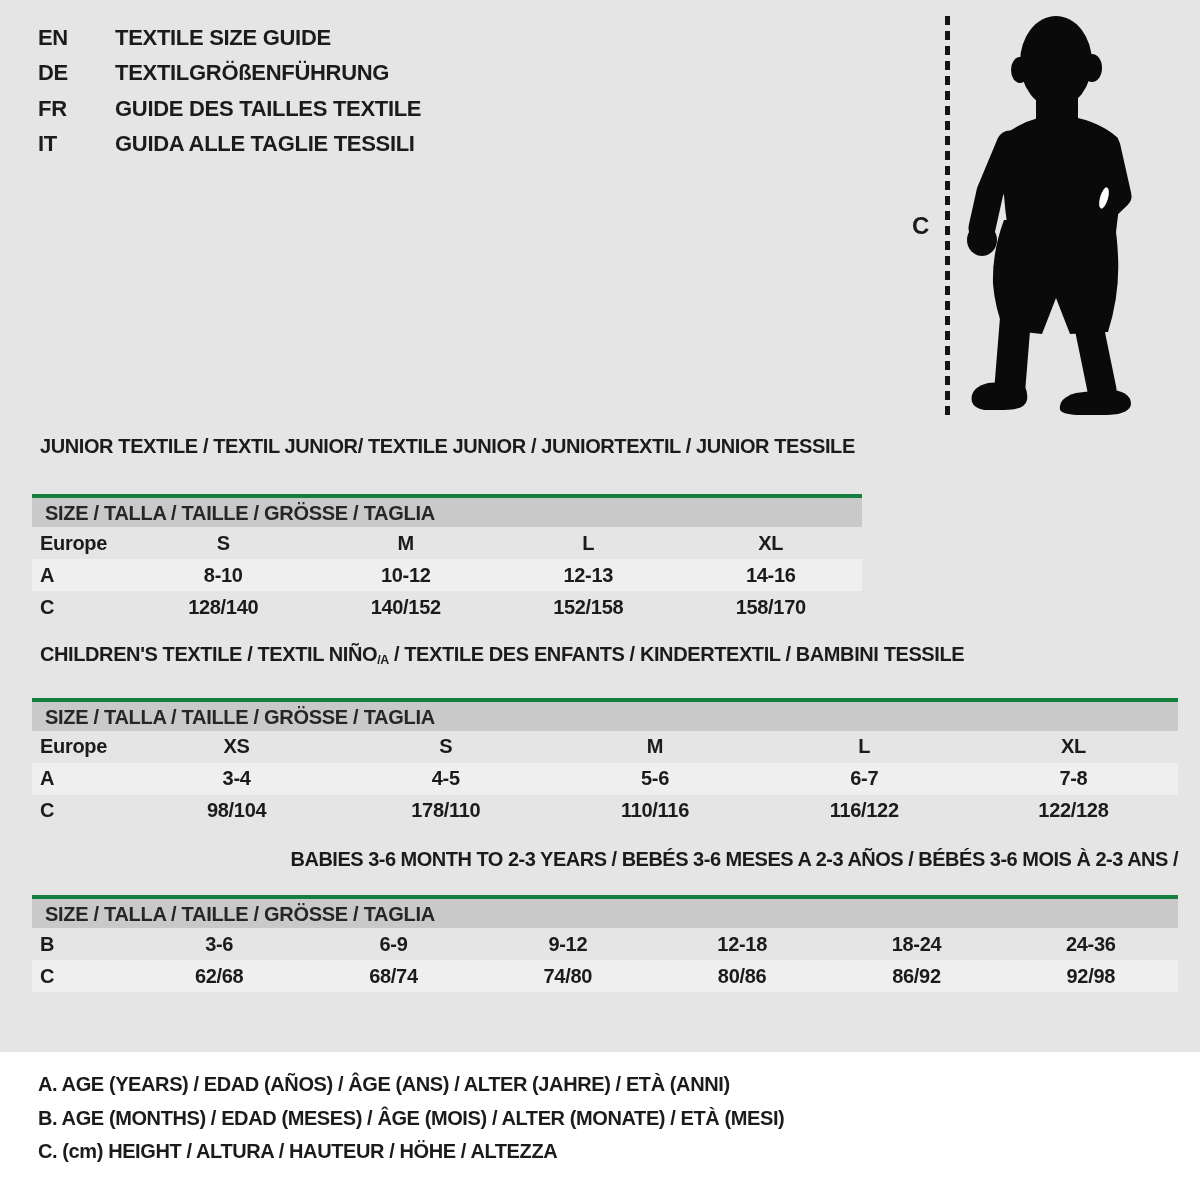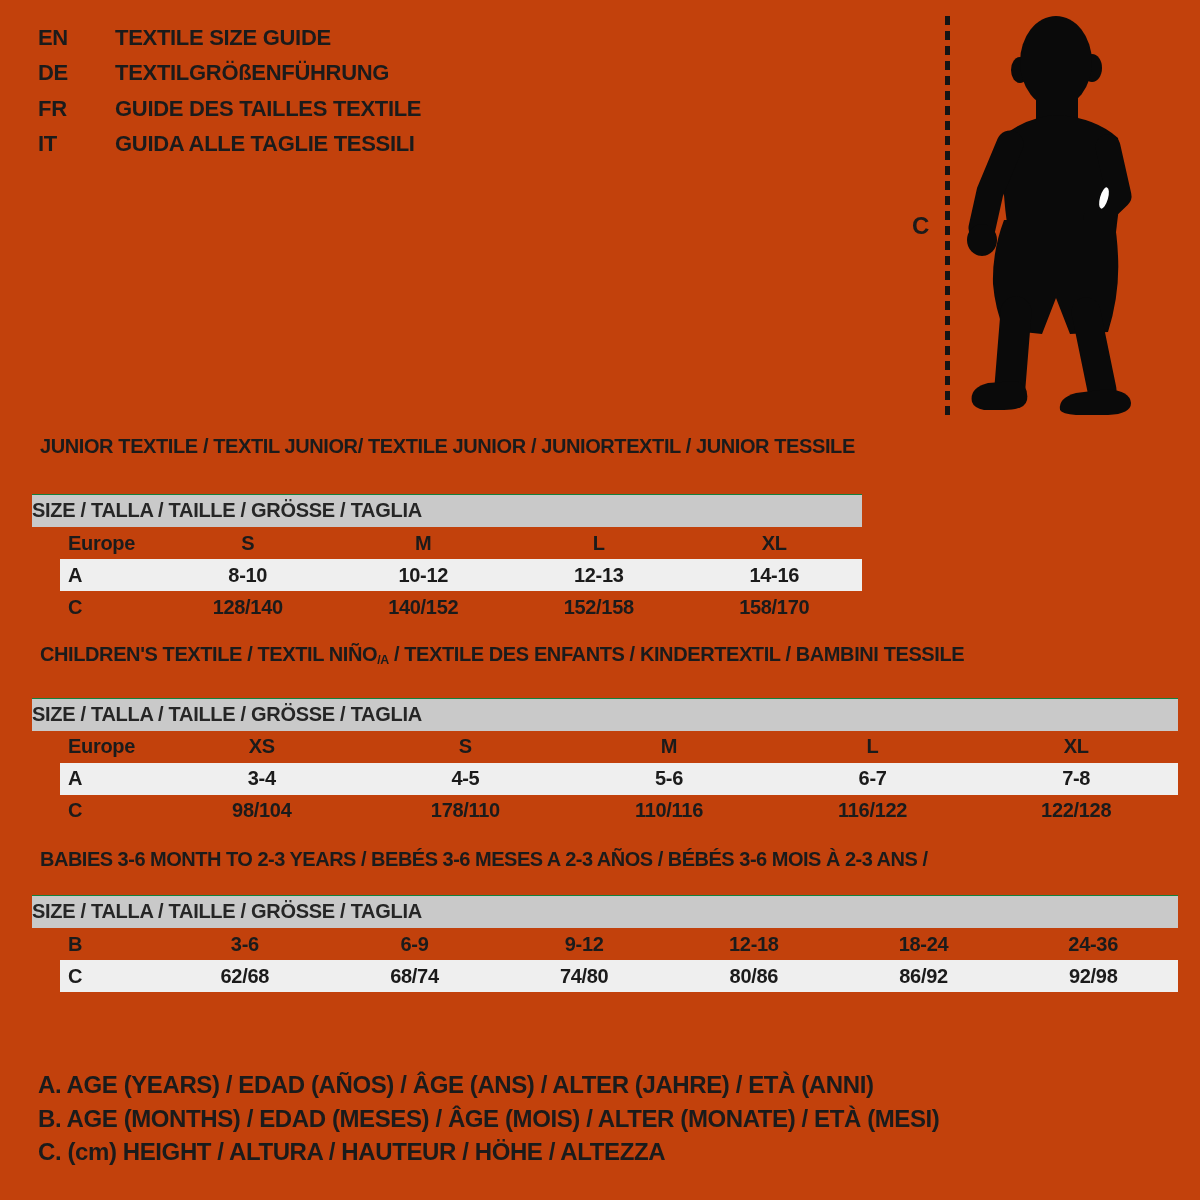--- a/index.html
+++ b/index.html
@@ -1,53 +1,53 @@
 <!DOCTYPE html>
 <html style="--bar: #c9c9c9; --shade: #efefef; --ink: #1b1b1b;"><head>
 <meta charset="utf-8">
 <style>
   * { margin:0; padding:0; box-sizing:border-box; }
   html,body { width:1200px; height:1200px; background:#ffffff; overflow:hidden; }
   body { font-family:"Liberation Sans","DejaVu Sans",sans-serif; color:var(--ink,#1b1b1b); }
-  .canvas { position:relative; width:1200px; height:1200px; background:#c2410c; }
+  .canvas { position:relative; width:1200px; height:1052px; background:#e5e5e5; }
 
   
   .langs { position:absolute; left:38px; top:20px; }
   .lang-row { display:flex; height:35.5px; align-items:center; }
   .lang-code { width:77px; font-weight:bold; font-size:22px; letter-spacing:-0.3px; }
   .lang-label { font-weight:bold; font-size:22px; letter-spacing:-0.3px; white-space:nowrap; }
 
   
   .c-label { position:absolute; left:912px; top:212px; font-weight:bold; font-size:24px; }
   .dashed-line { position:absolute; left:945px; top:16px; width:5px; height:400px;
     background:repeating-linear-gradient(to bottom, #141414 0 9px, transparent 9px 15px); }
   .toddler { position:absolute; left:958px; top:12px; width:190px; height:410px; }
 
   
   .tbl { position:absolute; left:32px; }
   .tbl h2 { font-size:20px; font-weight:bold; letter-spacing:-0.4px; white-space:nowrap; padding-left:8px; line-height:22px; }
   .tbl .title-sub { font-size:0.62em; vertical-align:-0.22em; }
-  .size-bar { background:var(--bar,#c9c9c9); border-top:1px solid #15803d; height:33px; line-height:30px;
-    font-weight:bold; font-size:20px; letter-spacing:-0.3px; padding-left:0; color:#262626; }
-  .trow { display:flex; align-items:center; height:32px;margin-left:28px; }
+  .size-bar { background:var(--bar,#c9c9c9); border-top:4px solid #15803d; height:33px; line-height:30px;
+    font-weight:bold; font-size:20px; letter-spacing:-0.3px; padding-left:13px; color:#262626; }
+  .trow { display:flex; align-items:center; height:32px; }
   .trow.shade { background:var(--shade,#efefef); }
   .tlabel { width:100px; padding-left:8px; font-weight:bold; font-size:20px; letter-spacing:-0.3px; }
   .cell { flex:1; text-align:center; font-weight:bold; font-size:20px; letter-spacing:-0.3px; }
 
   .tbl-junior   { top:435px; width:830px; }
   .tbl-junior h2   { margin-bottom:37px; }
   .tbl-children { top:643px; width:1146px; }
   .tbl-children h2 { margin-bottom:27px; }
   .tbl-babies   { top:843px; width:1146px; }
   .tbl-babies .title-line { font-size:20px; font-weight:bold; letter-spacing:-0.5px; white-space:nowrap; padding-left:8px; line-height:33px; }
-  .tbl-babies .title-wrap { margin-bottom:19px; }
+  .tbl-babies .title-wrap { margin-bottom:19px;text-align:right; }
 
   
   .footer { position:absolute; left:38px; top:1068px; }
-  .note { font-weight:bold; font-size:24px; letter-spacing:-0.4px; line-height:33.5px; white-space:nowrap; }
+  .note { font-weight:bold; font-size:20px; letter-spacing:-0.4px; line-height:33.5px; white-space:nowrap; }
 </style>
 </head>
 <body>
 
 <div class="canvas">
 
   <section class="langs">
     <div class="lang-row">
       <span class="lang-code">EN</span>
       <span class="lang-label">TEXTILE SIZE GUIDE</span>

